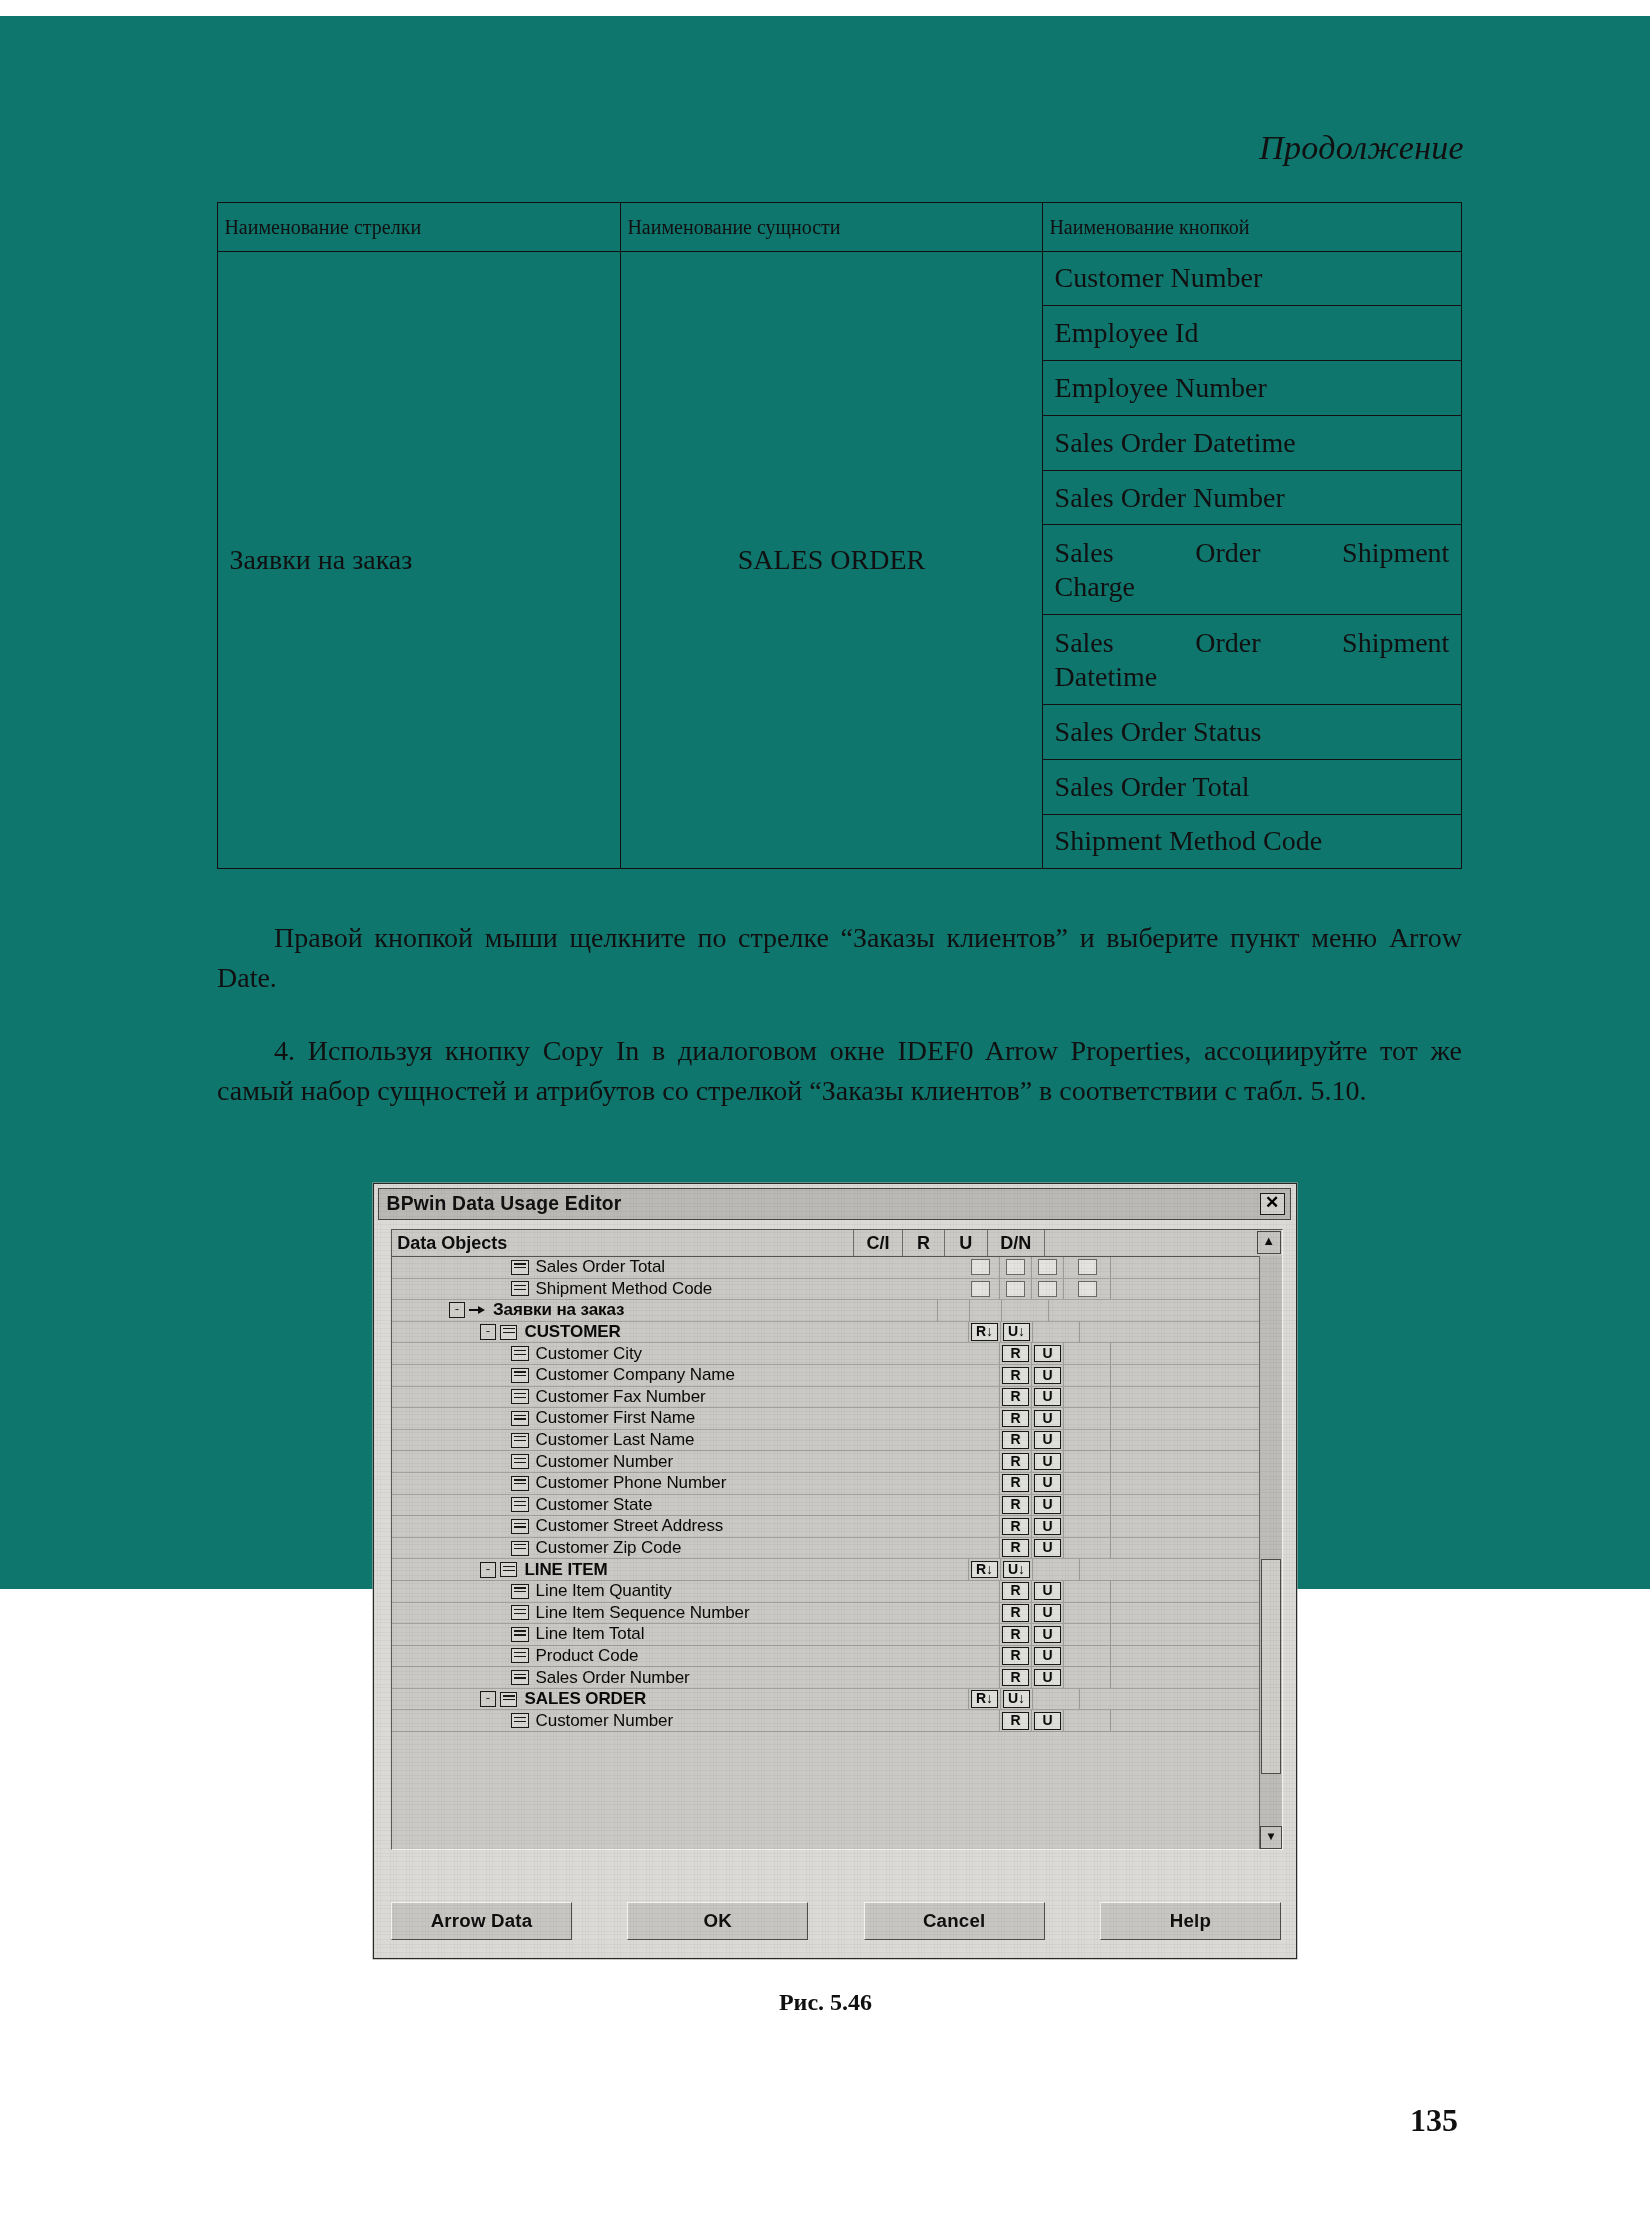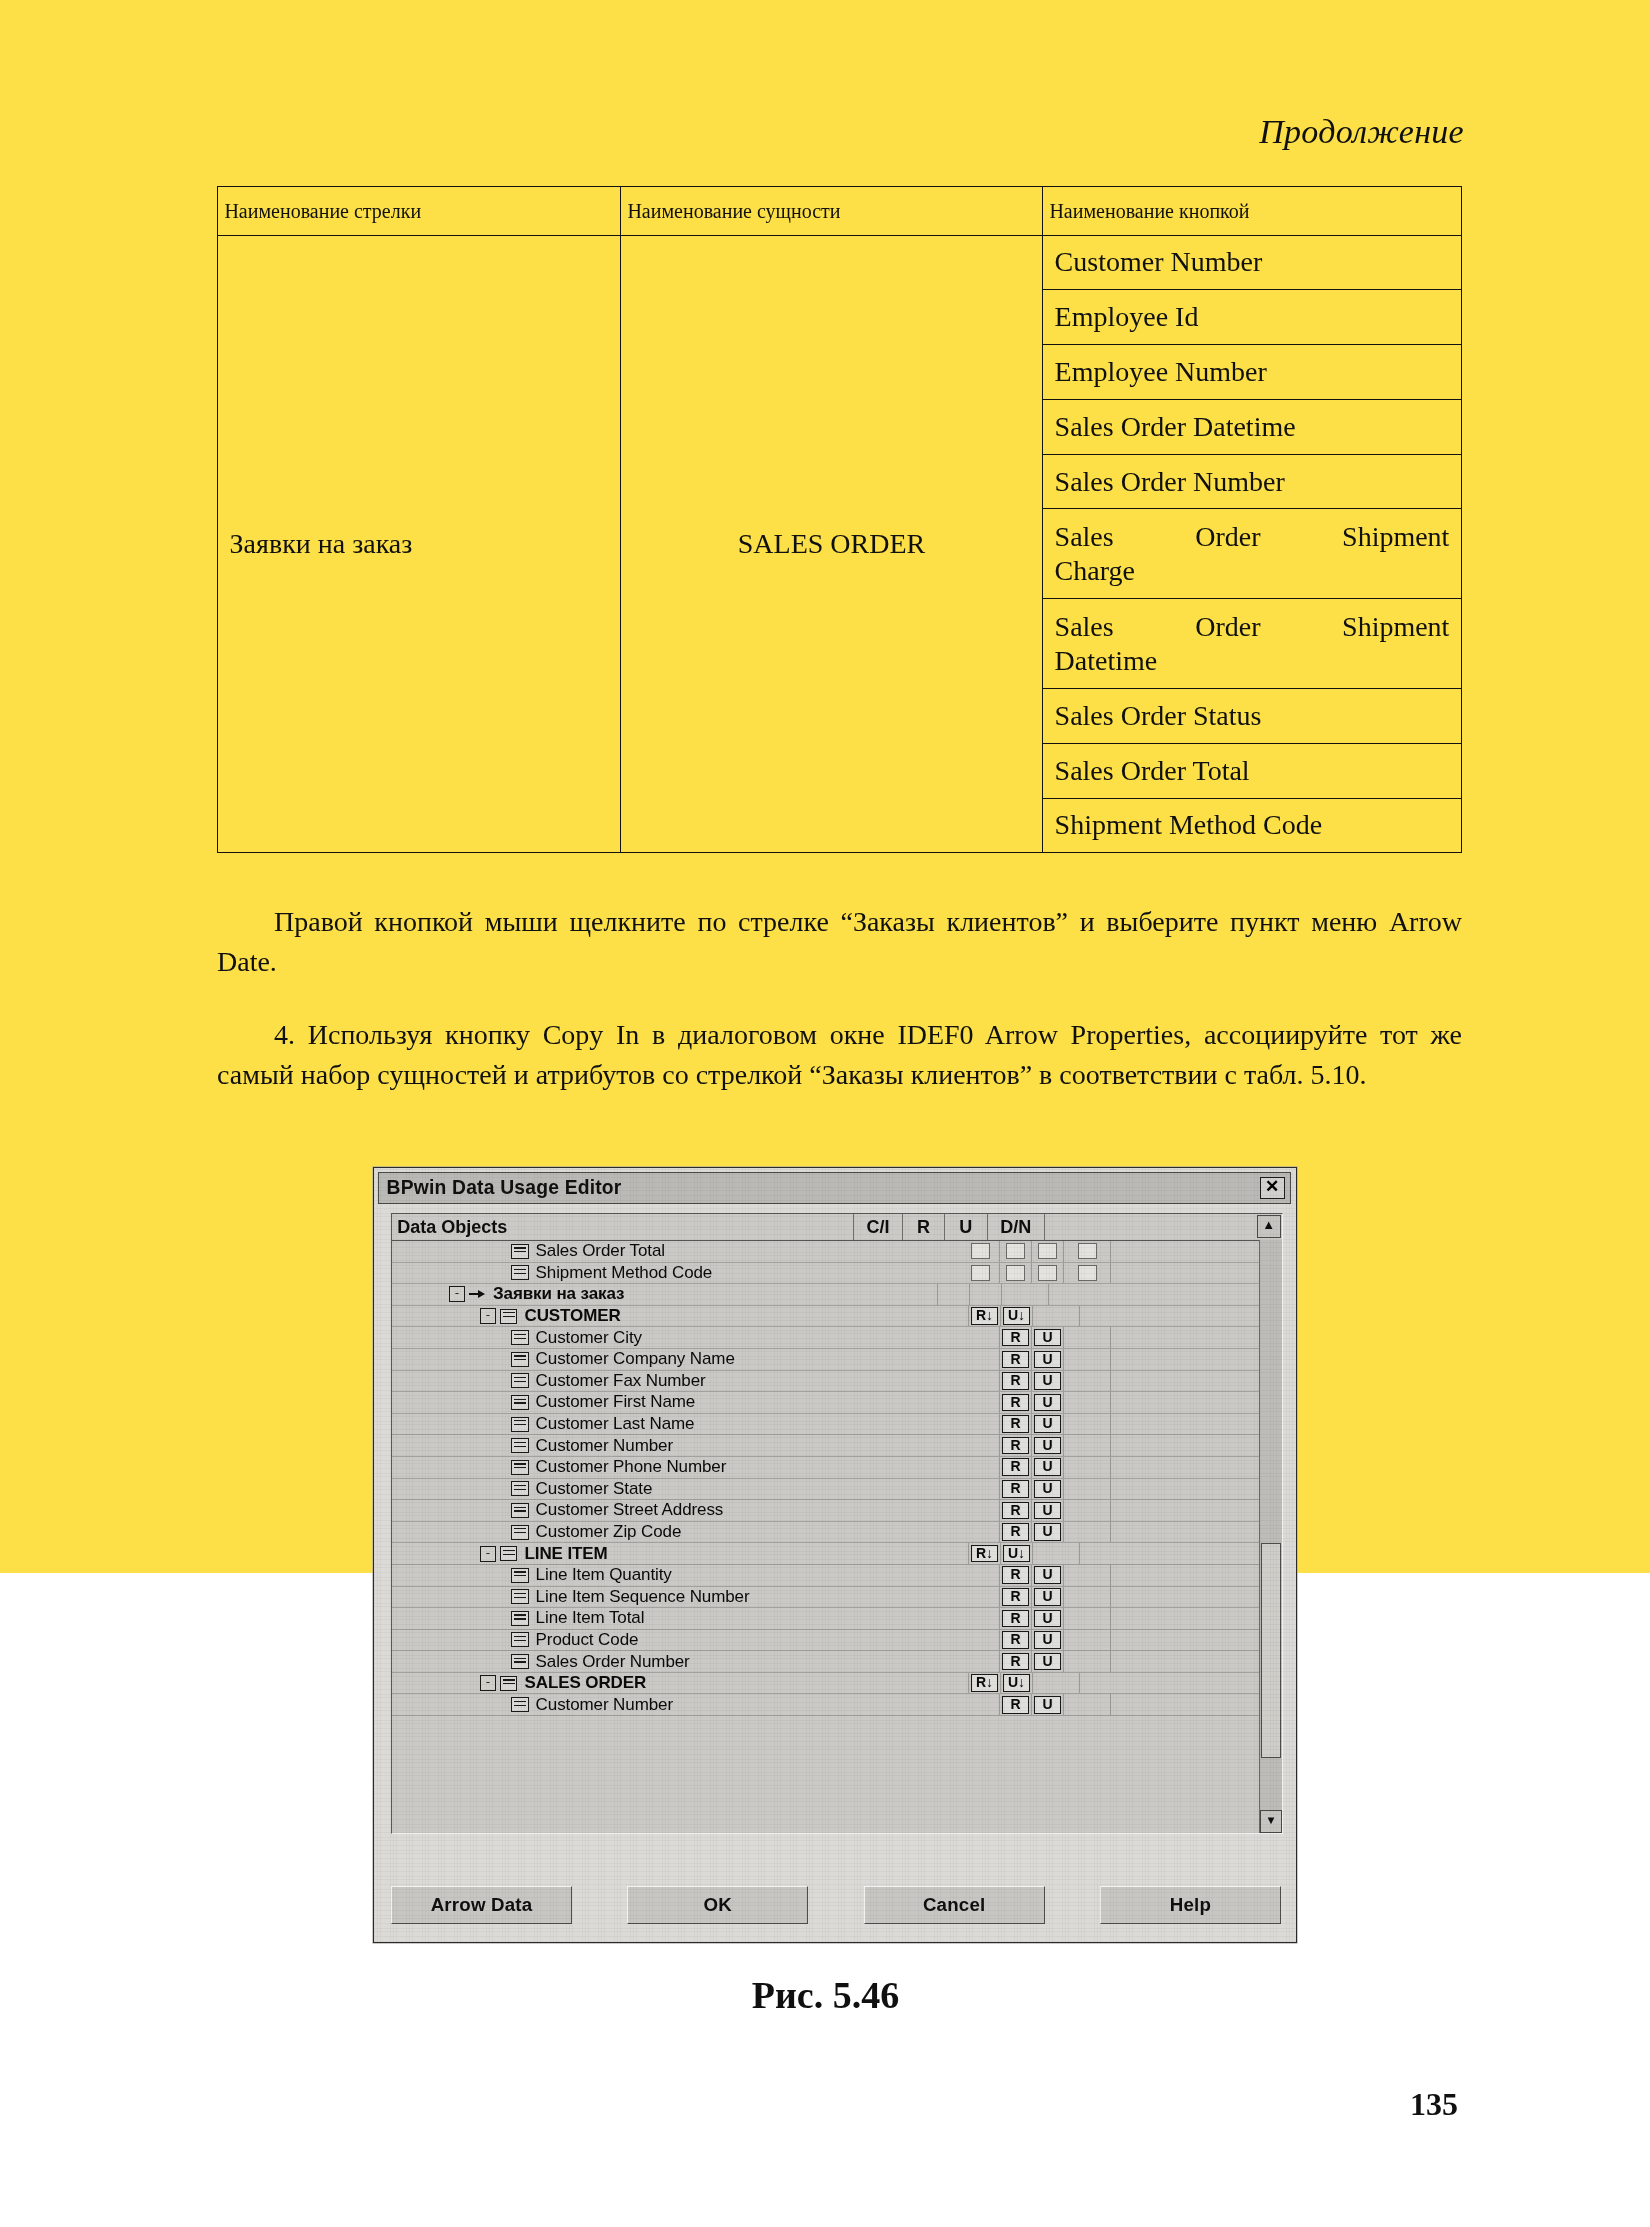--- a/index.html
+++ b/index.html
@@ -10,24 +10,24 @@
   body {
     width: 1651px;
     height: 2227px;
     position: relative;
     font-family: "Liberation Serif", serif;
     color: #101010;
     overflow: hidden;
   }
   .page {
     position: absolute;
-    left: 0; top: 0;
+    left: 0; top: 16px;
     width: 1651px;
     height: 1573px;
-    background: #fde047;
+    background: #0f766e;
   }
   
   .running-head {
     position: absolute;
     right: 187px;
     top: 113px;
     font-family: "Liberation Serif", serif;
     font-style: italic;
     font-size: 34px;
     letter-spacing: 0.3px;
@@ -349,21 +349,21 @@
     justify-content: center;
     letter-spacing: 0.2px;
   }
 
   .fig-caption {
     position: absolute;
     left: 0;
     top: 1973px;
     width: 1651px;
     text-align: center;
-    font-size: 38px;
+    font-size: 24px;
     font-weight: bold;
     font-family: "Liberation Serif", serif;
   }
   .page-number {
     position: absolute;
     right: 193px;
     top: 2086px;
     font-size: 32px;
     font-weight: bold;
   }

